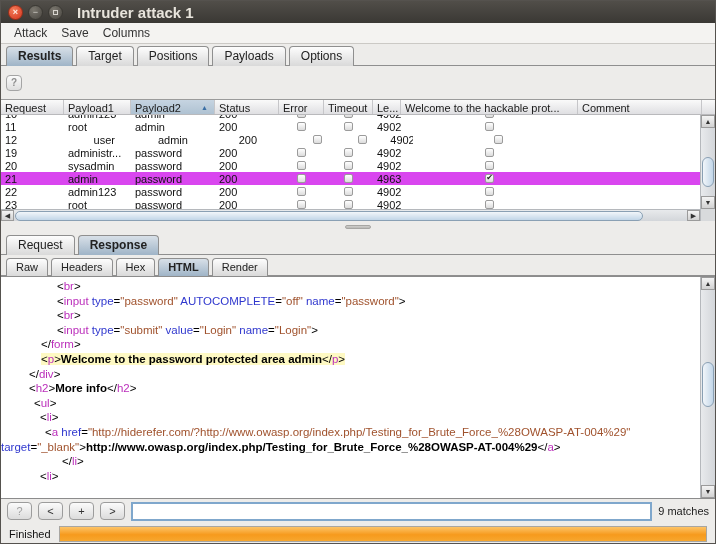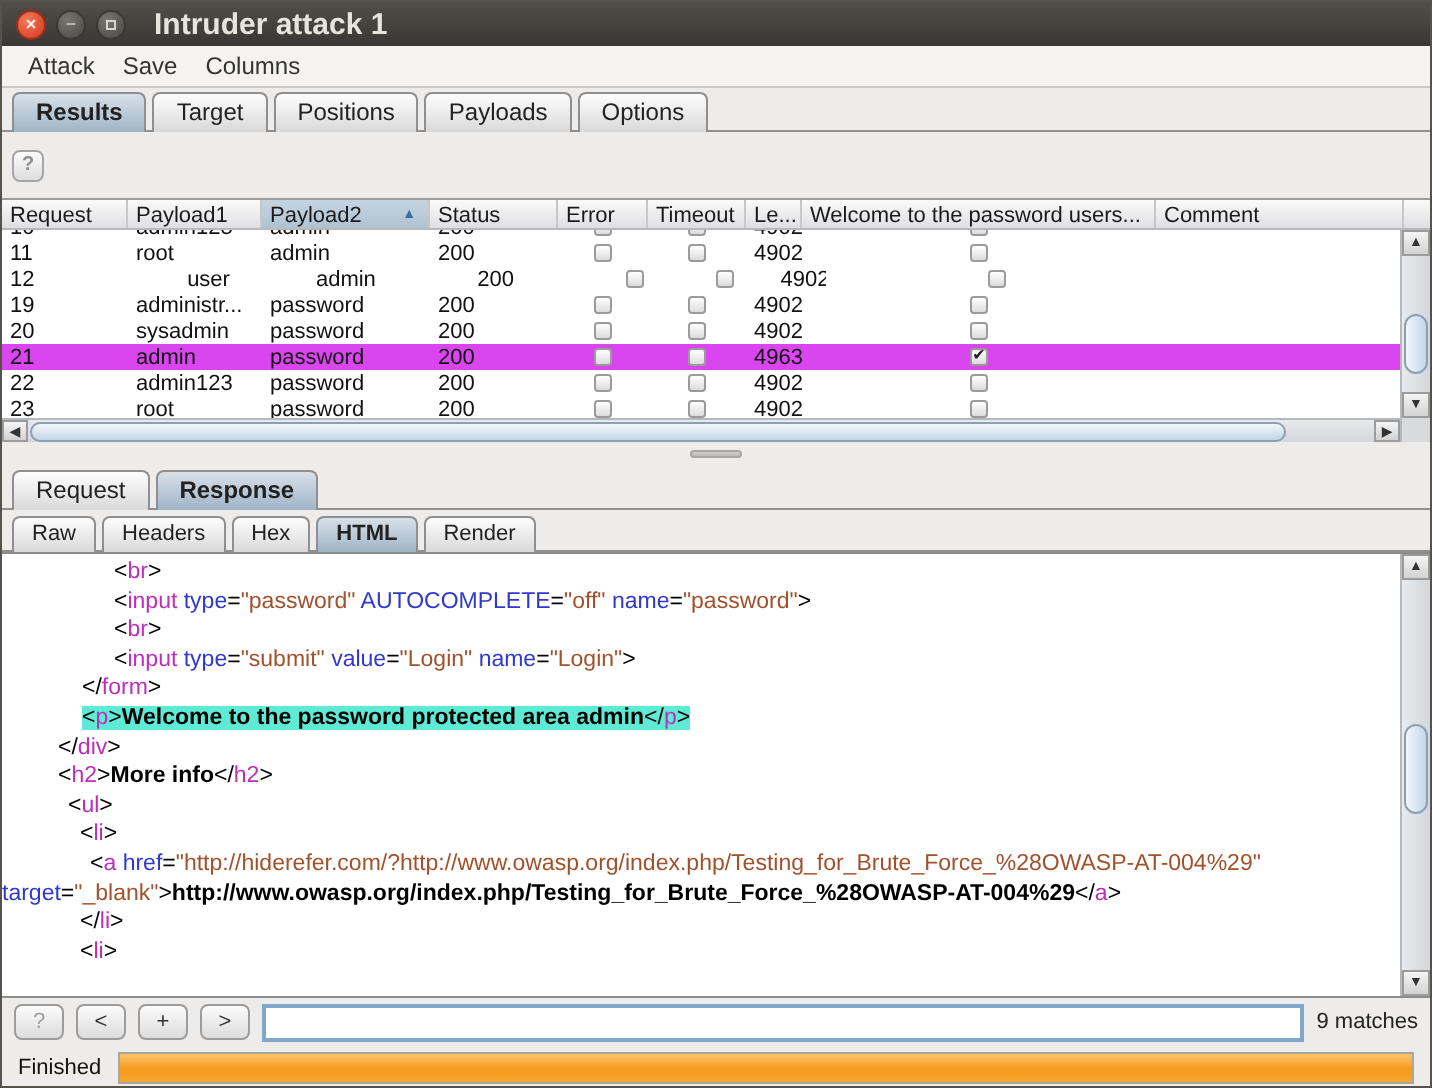--- a/index.html
+++ b/index.html
@@ -60,21 +60,21 @@
   .corner { width:15px; height:12px; background:#D8DADC; border-left:1px solid #B5B8BC; }
 
   
   .divider { height:11px; display:flex; align-items:center; justify-content:center; flex:0 0 auto; }
   .grip { width:26px; height:4px; border-radius:2px; background:linear-gradient(#CFCECB,#B9B8B5); border:1px solid #A7A6A3; }
 
   
   .code-panel { height:223px; background:#FFF; border:1px solid #8C8C8C; border-left:none; border-right:none; position:relative; overflow:hidden; flex:0 0 auto; }
   .code-lines { position:absolute; left:0; top:2px; right:15px; bottom:0; overflow:hidden; }
   .codeline { font-size:11.5px; line-height:14.6px; white-space:pre; color:#000; }
-  .codeline .hl { background:#5eead4; }
+  .codeline .hl { background:#fef9c3; }
   .sg-p { color:#000; }
   .sg-t { color:#BB2FBB; }
   .sg-a { color:#3038CE; }
   .sg-v { color:#A0522D; }
   .sg-b { color:#000; font-weight:bold; }
 
   
   .search-row { height:24px; display:flex; align-items:center; padding:0 6px; gap:6px; flex:0 0 auto; }
   .sbtn { width:25px; height:18px; border:1px solid #9C9C9C; border-radius:4px; background:linear-gradient(#FBFBFB,#DCDCDC); font-size:11px; color:#333; display:flex; align-items:center; justify-content:center; }
   .sbtn.dim { color:#9F9F9F; }
@@ -123,21 +123,21 @@
 
   <div class="table-wrap">
     <div class="thead" id="thead">
         <div class="th" style="width: 63px;">Request</div>
         <div class="th" style="width: 67px;">Payload1</div>
         <div class="th sorted" style="width: 84px;">Payload2<div class="arrow">▲</div></div>
         <div class="th" style="width: 64px;">Status</div>
         <div class="th" style="width: 45px;">Error</div>
         <div class="th" style="width: 49px;">Timeout</div>
         <div class="th" style="width: 28px;">Le...</div>
-        <div class="th" style="width: 177px;">Welcome to the password users...</div>
+        <div class="th" style="width: 177px;">Welcome to the hackable prot...</div>
         <div class="th" style="width: 124px;">Comment</div>
       </div>
     <div class="tbody" id="tbody">
         <div class="tr">
           <div class="td" style="width: 63px;">10</div>
           <div class="td" style="width: 67px;">admin123</div>
           <div class="td" style="width: 84px;">admin</div>
           <div class="td" style="width: 64px;">200</div>
           <div class="td center" style="width: 45px;">
             <div class="cb"></div>
@@ -310,21 +310,21 @@
         <div class="codeline" style="padding-left: 56px;"><span><span class="sg-p">&lt;</span><span class="sg-t">br</span><span class="sg-p">&gt;</span></span></div>
         <div class="codeline" style="padding-left: 56px;"><span><span class="sg-p">&lt;</span><span class="sg-t">input</span><span class="sg-p"> </span><span class="sg-a">type</span><span class="sg-p">=</span><span class="sg-v">"submit"</span><span class="sg-p"> </span><span class="sg-a">value</span><span class="sg-p">=</span><span class="sg-v">"Login"</span><span class="sg-p"> </span><span class="sg-a">name</span><span class="sg-p">=</span><span class="sg-v">"Login"</span><span class="sg-p">&gt;</span></span></div>
         <div class="codeline" style="padding-left: 40px;"><span><span class="sg-p">&lt;/</span><span class="sg-t">form</span><span class="sg-p">&gt;</span></span></div>
         <div class="codeline" style="padding-left: 40px;"><span class="hl"><span class="sg-p">&lt;</span><span class="sg-t">p</span><span class="sg-p">&gt;</span><span class="sg-b">Welcome to the password protected area admin</span><span class="sg-p">&lt;/</span><span class="sg-t">p</span><span class="sg-p">&gt;</span></span></div>
         <div class="codeline" style="padding-left: 28px;"><span><span class="sg-p">&lt;/</span><span class="sg-t">div</span><span class="sg-p">&gt;</span></span></div>
         <div class="codeline" style="padding-left: 28px;"><span><span class="sg-p">&lt;</span><span class="sg-t">h2</span><span class="sg-p">&gt;</span><span class="sg-b">More info</span><span class="sg-p">&lt;/</span><span class="sg-t">h2</span><span class="sg-p">&gt;</span></span></div>
         <div class="codeline" style="padding-left: 33px;"><span><span class="sg-p">&lt;</span><span class="sg-t">ul</span><span class="sg-p">&gt;</span></span></div>
         <div class="codeline" style="padding-left: 39px;"><span><span class="sg-p">&lt;</span><span class="sg-t">li</span><span class="sg-p">&gt;</span></span></div>
         <div class="codeline" style="padding-left: 44px;"><span><span class="sg-p">&lt;</span><span class="sg-t">a</span><span class="sg-p"> </span><span class="sg-a">href</span><span class="sg-p">=</span><span class="sg-v">"http://hiderefer.com/?http://www.owasp.org/index.php/Testing_for_Brute_Force_%28OWASP-AT-004%29"</span></span></div>
         <div class="codeline" style="padding-left: 0px;"><span><span class="sg-a">target</span><span class="sg-p">=</span><span class="sg-v">"_blank"</span><span class="sg-p">&gt;</span><span class="sg-b">http://www.owasp.org/index.php/Testing_for_Brute_Force_%28OWASP-AT-004%29</span><span class="sg-p">&lt;/</span><span class="sg-t">a</span><span class="sg-p">&gt;</span></span></div>
-        <div class="codeline" style="padding-left: 39px;"><span><span class="sg-p">&lt;/</span><span class="sg-t">li</span><span class="sg-p">&gt;</span></span></div>
+        <div class="codeline" style="padding-left: 61px;"><span><span class="sg-p">&lt;/</span><span class="sg-t">li</span><span class="sg-p">&gt;</span></span></div>
         <div class="codeline" style="padding-left: 39px;"><span><span class="sg-p">&lt;</span><span class="sg-t">li</span><span class="sg-p">&gt;</span></span></div>
         <div class="codeline" style="padding-left: 44px;"></div>
       </div>
     <div class="vscroll" style="top:0; bottom:0;">
       <div class="sb-btn" style="top:0;">▲</div>
       <div class="thumb" style="top:85px; height:45px;"></div>
       <div class="sb-btn" style="bottom:0;">▼</div>
     </div>
   </div>
 

